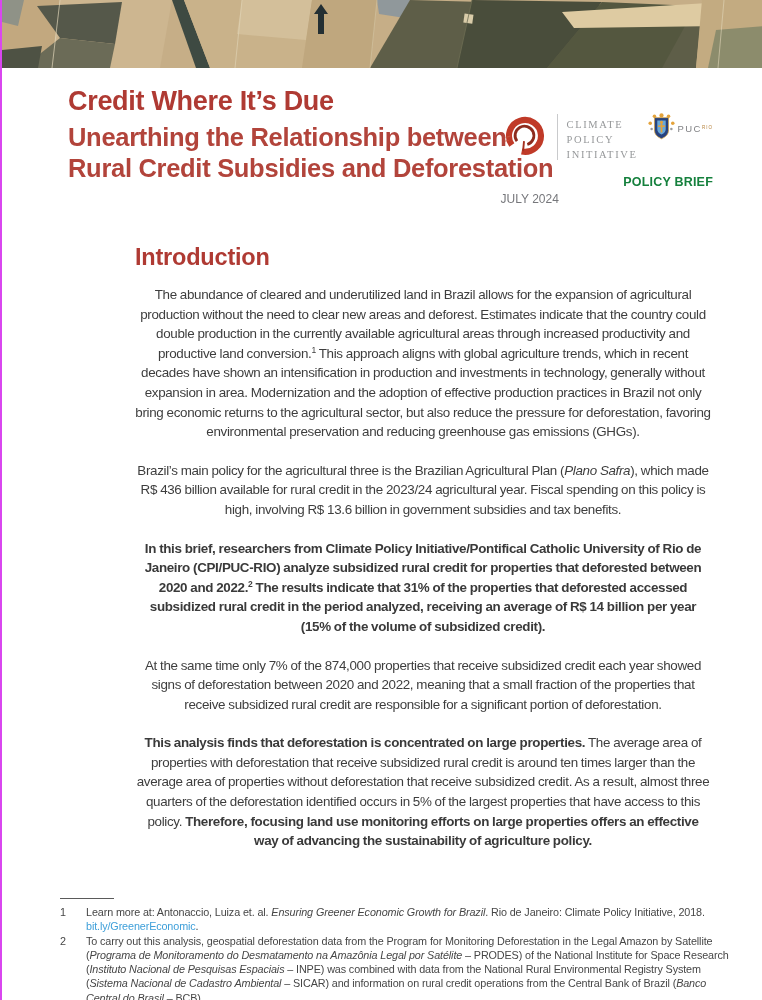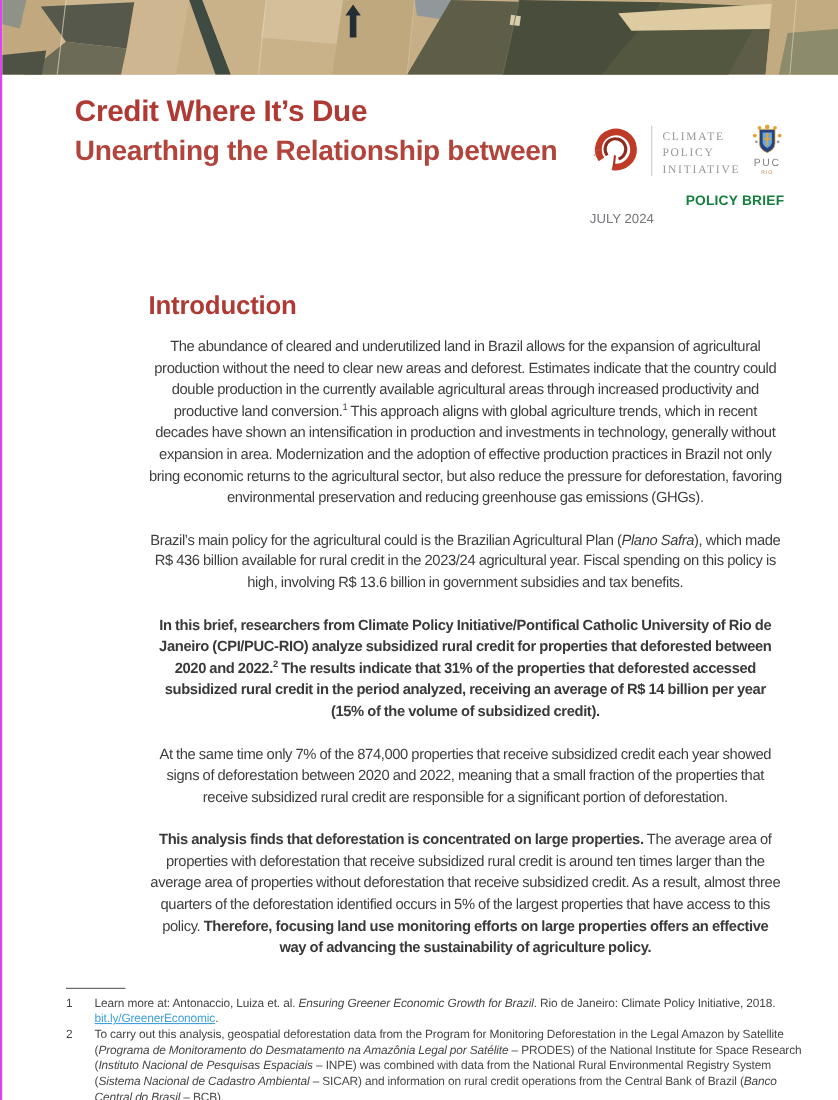--- a/index.html
+++ b/index.html
@@ -19,51 +19,51 @@
   .doc-subtitle { font-size:25.5px; font-weight:700; color:#B2443B; line-height:31px; letter-spacing:-0.3px; }
 
   .logo-cluster { position:absolute; top:89px; right:51px;margin-top:24px; }
   .logo-row { display:flex; align-items:flex-start; }
   .cpi-swirl { width:47px; height:47px; }
   .logo-divider { width:1px; height:46px; background:#C9CACC; margin:1px 9px 0 9px; }
   .cpi-wordmark {
     font-family:"Liberation Serif", serif; font-size:10.5px; letter-spacing:1.6px;
     color:#96989A; line-height:15px; padding-top:4px; white-space:nowrap;
   }
-  .puc-block { margin-left:9px; display:flex; flex-direction:column; align-items:center; }
+  .puc-block { margin-left:9px; display:flex; align-items:center; }
   .puc-crest { width:31px; height:29px; }
   .puc-label { font-size:9.5px; color:#808184; letter-spacing:1.5px; margin-top:1px; }
   .puc-sub { font-size:4.5px; color:#B5813A; letter-spacing:1px; margin-top:0px; }
   .brief-type {
     margin-top:13px; text-align:right; font-size:12.5px; font-weight:700;
     color:#15803d; letter-spacing:0.2px;
   }
   .brief-date { margin-top:3px; font-size:12px; color:#76777B; }
 
   
-  .content { position:absolute; left:133px; top:244px; width:576px;margin-top:20px; }
+  .content { position:absolute; left:133px; top:244px; width:576px; }
   .section-heading { margin:0 0 14px 0; font-size:23.5px; font-weight:700; color:#AF3A33; letter-spacing:-0.2px; }
   .content p {
     margin:0 0 19px 0; font-size:13.4px; line-height:19.6px; color:#3E3E3E;
     letter-spacing:-0.33px; word-spacing:-0.3px; text-align:center;
   }
   .content p strong { font-weight:700; color:#3A3A3A; }
   .content sup { font-size:8.5px; line-height:0; }
 
   
   .footnotes {
     position:absolute; left:58px; top:898px; width:679px;
     font-size:10.8px; line-height:14.3px; color:#464646; letter-spacing:-0.12px;
   }
   .fn-rule { width:54px; border-top:1.4px solid #5A5A5A; margin:0 0 6px 0; }
   .fn-item { display:flex; margin:0; }
   .fn-num { width:26px; flex:none; }
   .fn-text { flex:1; }
   .fn-text em, .content p em { }
-  .footnote-link { color:#3E9FD9; text-decoration:underline; cursor:pointer; }
+  .footnote-link { color:#3E9FD9; cursor:pointer; }
 </style>
 </head>
 <body>
 
 <div class="page">
 
   <div class="banner">
     <svg width="762" height="68" viewBox="0 0 762 68" preserveAspectRatio="none">
       <rect width="762" height="68" fill="#C6AE87"></rect>
       <polygon points="0,0 58,0 50,68 0,68" fill="#C2A87F"></polygon>
@@ -90,20 +90,21 @@
       <line x1="375" y1="0" x2="368" y2="68" stroke="#D8CCAC" stroke-width="1" opacity="0.5"></line>
       <line x1="470" y1="0" x2="455" y2="68" stroke="#6E6E54" stroke-width="1" opacity="0.8"></line>
       <line x1="722" y1="0" x2="716" y2="68" stroke="#E2D7BA" stroke-width="1" opacity="0.6"></line>
     </svg>
   </div>
 
   <div class="title-block">
     <h1 class="doc-title">Credit Where It’s Due</h1>
     <div class="doc-subtitle">
       <span>Unearthing the Relationship between</span><br>
+      <span>Rural Credit Subsidies and Deforestation</span>
     </div>
   </div>
 
   <div class="logo-cluster">
     <div class="logo-row">
       <svg class="cpi-swirl" viewBox="0 0 100 100">
         <path d="M 23 68 A 34 34 0 1 1 44 82" fill="none" stroke="#C03A28" stroke-width="13"></path>
         <path d="M 34 60 A 20 20 0 1 1 56 67" fill="none" stroke="#8E2B1E" stroke-width="6"></path>
         <path d="M 49 60 L 47 81" stroke="#A5301F" stroke-width="4" fill="none"></path>
         <path d="M 10 52 L 20 49" stroke="#C4543C" stroke-width="2.4" fill="none"></path>
@@ -135,21 +136,21 @@
       </div>
     </div>
     <div class="brief-type">POLICY BRIEF</div>
     <div class="brief-date">JULY 2024</div>
   </div>
 
   <div class="content">
     <h2 class="section-heading">Introduction</h2>
     <div id="paragraphs">
         <p><span>The abundance of cleared and underutilized land in Brazil allows for the expansion of agricultural production without the need to clear new areas and deforest. Estimates indicate that the country could double production in the currently available agricultural areas through increased productivity and productive land conversion.</span><sup>1</sup><span> This approach aligns with global agriculture trends, which in recent decades have shown an intensification in production and investments in technology, generally without expansion in area. Modernization and the adoption of effective production practices in Brazil not only bring economic returns to the agricultural sector, but also reduce the pressure for deforestation, favoring environmental preservation and reducing greenhouse gas emissions (GHGs).</span></p>
-        <p><span>Brazil’s main policy for the agricultural could is the Brazilian Agricultural Plan (</span><em>Plano Safra</em><span>), which made R$ 436 billion available for rural credit in the 2023/24 agricultural year. Fiscal spending on this policy is high, involving R$ 13.6 billion in government subsidies and tax benefits.</span></p>
+        <p><span>Brazil’s main policy for the agricultural three is the Brazilian Agricultural Plan (</span><em>Plano Safra</em><span>), which made R$ 436 billion available for rural credit in the 2023/24 agricultural year. Fiscal spending on this policy is high, involving R$ 13.6 billion in government subsidies and tax benefits.</span></p>
         <p><strong>In this brief, researchers from Climate Policy Initiative/Pontifical Catholic University of Rio de Janeiro (CPI/PUC-RIO) analyze subsidized rural credit for properties that deforested between 2020 and 2022.</strong><sup style="font-weight: 700;">2</sup><strong> The results indicate that 31% of the properties that deforested accessed subsidized rural credit in the period analyzed, receiving an average of R$ 14 billion per year (15% of the volume of subsidized credit).</strong></p>
         <p><span>At the same time only 7% of the 874,000 properties that receive subsidized credit each year showed signs of deforestation between 2020 and 2022, meaning that a small fraction of the properties that receive subsidized rural credit are responsible for a significant portion of deforestation.</span></p>
         <p><strong>This analysis finds that deforestation is concentrated on large properties.</strong><span> The average area of properties with deforestation that receive subsidized rural credit is around ten times larger than the average area of properties without deforestation that receive subsidized credit. As a result, almost three quarters of the deforestation identified occurs in 5% of the largest properties that have access to this policy. </span><strong>Therefore, focusing land use monitoring efforts on large properties offers an effective way of advancing the sustainability of agriculture policy.</strong></p>
       </div>
   </div>
 
   <div class="footnotes">
     <div class="fn-rule"></div>
     <div id="footnote-list">
         <div class="fn-item">

